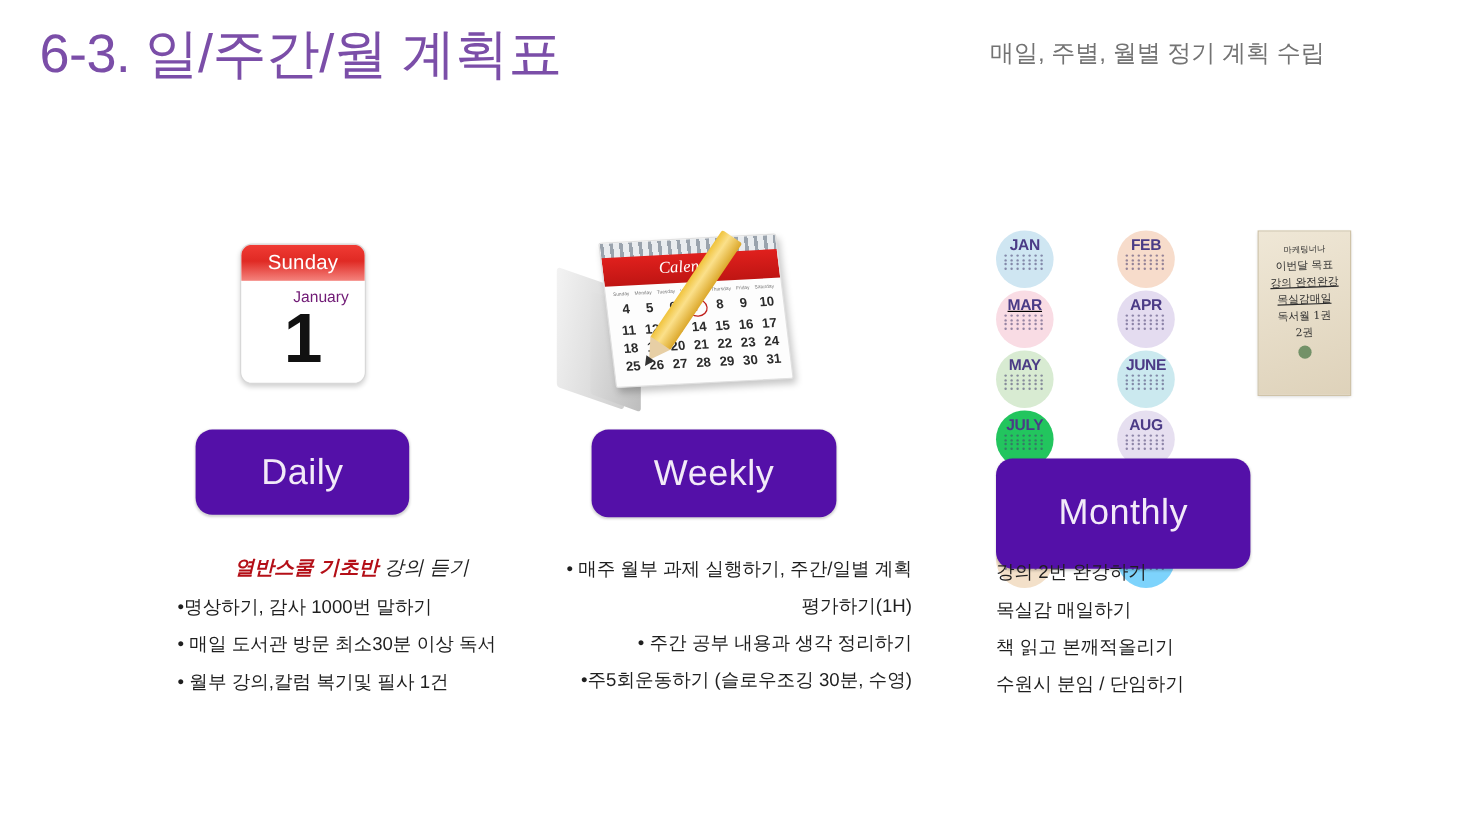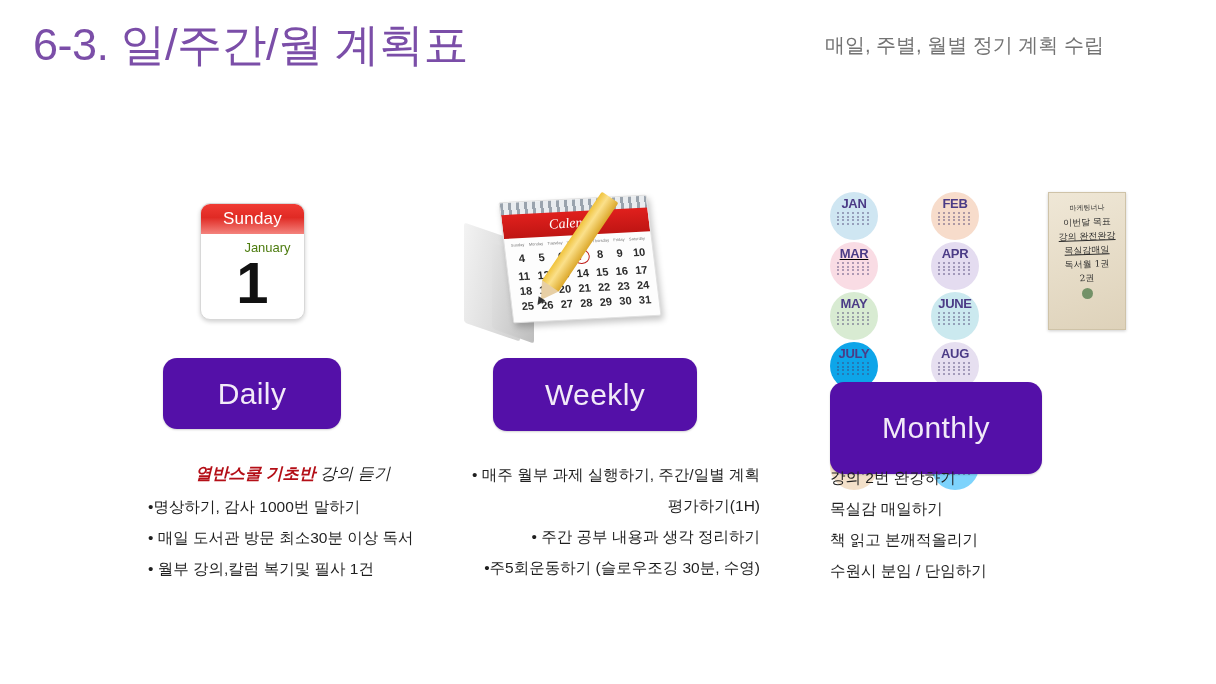--- a/index.html
+++ b/index.html
@@ -113,21 +113,21 @@
     color: #ffffff;
     font-size: 17px;
     line-height: 30px;
     text-align: center;
     letter-spacing: .2px;
   }
   .daycal-month {
     margin-top: 6px;
     text-align: center;
     font-size: 13px;
-    color: #4d7c0f;
+    color: #701a75;
     padding-left: 30px;
   }
   .daycal-day {
     text-align: center;
     font-size: 58px;
     line-height: 60px;
     font-weight: bold;
     color: #111;
     margin-top: -2px;
   }
@@ -582,21 +582,21 @@
               <i></i>
               <i></i>
               <i></i>
               <i></i>
               <i></i>
               <i></i>
               <i></i>
               <i></i>
             </div>
           </div>
-          <div class="mcircle" style="background: #0ea5e9;">
+          <div class="mcircle" style="background: #22c55e;">
             <div class="mname">JULY</div>
             <div class="mdots">
               <i></i>
               <i></i>
               <i></i>
               <i></i>
               <i></i>
               <i></i>
               <i></i>
               <i></i>

